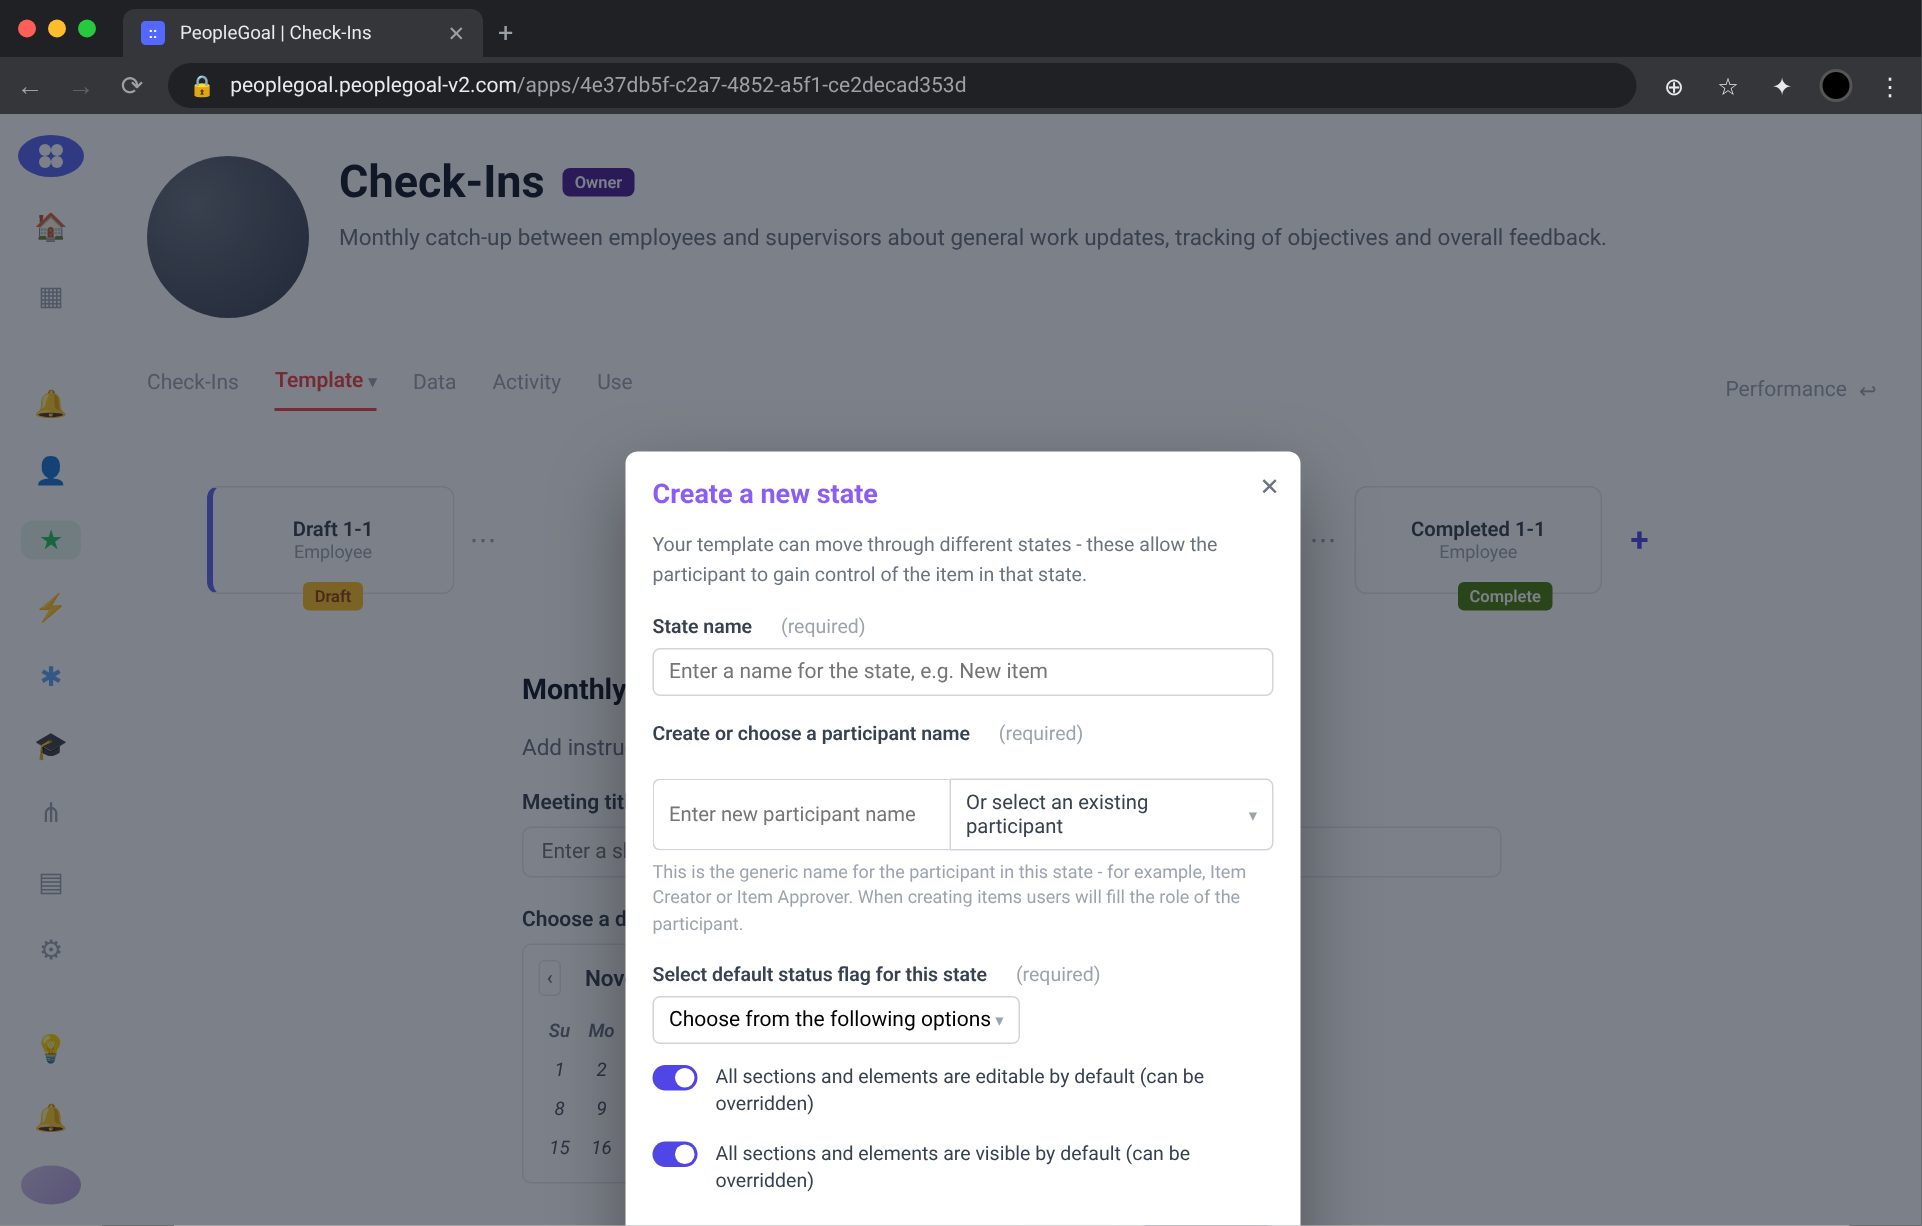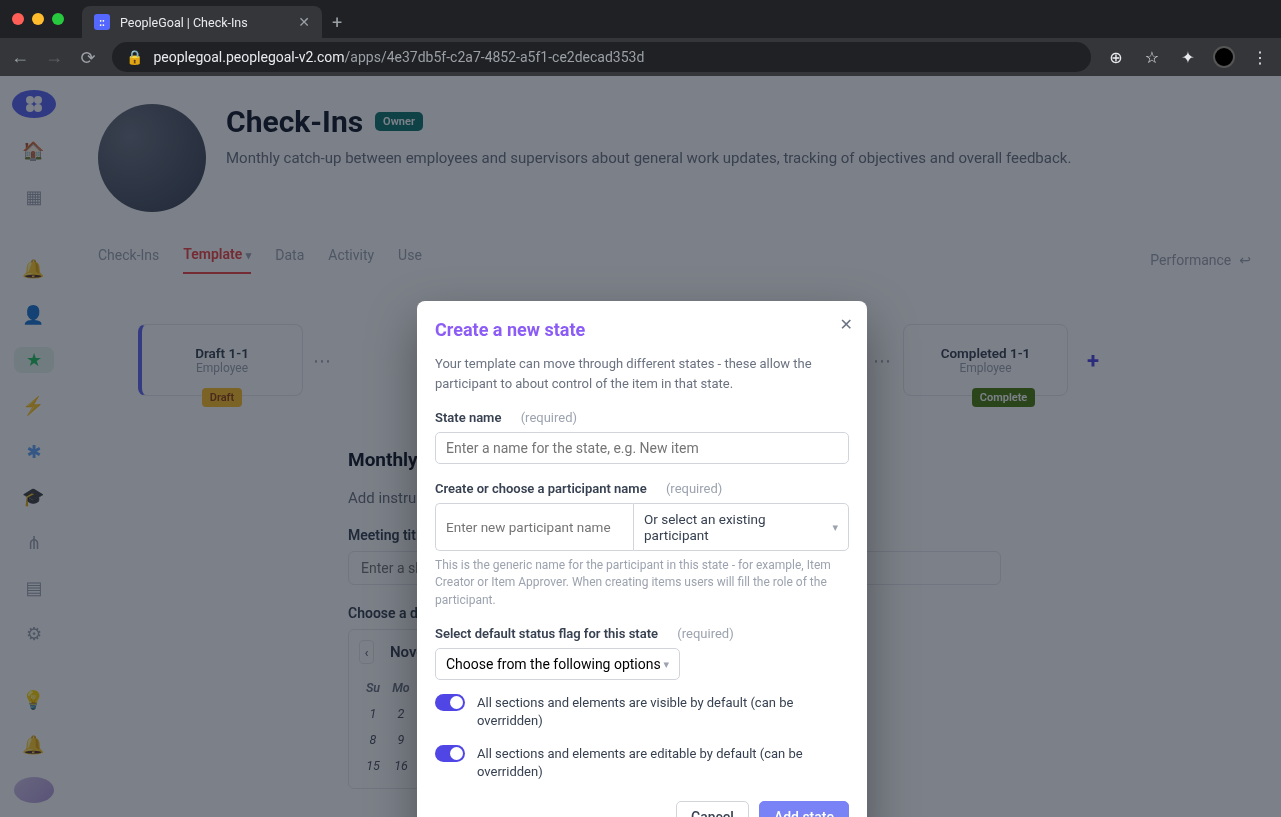--- a/index.html
+++ b/index.html
@@ -33,21 +33,21 @@
   .side-icon.red { color:#ef4444; } .side-icon.orange{color:#f59e0b;} .side-icon.green{color:#22c55e;background:#e5f7ec;} .side-icon.blue{color:#3b82f6;} .side-icon.snow{color:#60a5fa;} .side-icon.purple{color:#8b5cf6;}
   .side-spacer{flex:1;}
   .side-avatar{width:40px;height:40px;border-radius:50%;background:linear-gradient(135deg,#d1c4e9,#b39ddb);}
 
   
   .page { position:absolute; left:68px; top:0; right:0; bottom:0; padding:28px 30px 0; color:#374151; }
   .header { display:flex; gap:20px; align-items:flex-start; }
   .header-img { width:108px; height:108px; border-radius:50%; background: radial-gradient(circle at 30% 30%, #6b7280, #374151); }
   .header-title { display:flex; align-items:center; gap:12px; }
   .header-title h1 { font-size:30px; font-weight:700; color:#111827; }
-  .owner-badge { background:#0f766e; color:#fff; font-size:11px; padding:3px 8px; border-radius:5px; font-weight:600;}
+  .owner-badge { background:#4c1d95; color:#fff; font-size:11px; padding:3px 8px; border-radius:5px; font-weight:600;}
   .subtitle { color:#6b7280; font-size:15px; margin-top:10px; max-width:900px;}
   .tabsrow { display:flex; gap:24px; margin-top:34px; font-size:14px; color:#9ca3af; align-items:center; padding-bottom:10px;}
   .tab-item{padding-bottom:10px;cursor:pointer;}
   .tab-item.active{color:#ef4444; border-bottom:2px solid #ef4444; font-weight:600;}
   .tabsrow .spacer{flex:1;}
   .breadcrumb { color:#9ca3af; font-size:14px; display:flex; align-items:center; gap:8px;}
 
   
   .states-wrap{ background:#fff; margin:18px 18px 0; padding:22px; border-radius:10px;  }
   .states-row{ display:flex; align-items:center; gap:10px; }
@@ -81,21 +81,21 @@
 
   
   .modal { position:absolute; left:417px; top:225px; width:450px; background:#fff; border-radius:8px; box-shadow:0 20px 50px rgba(0,0,0,.35); padding:18px 18px 16px; z-index:50;}
   .modal h3{font-size:18px;font-weight:700;color:#8b5cf6;}
   .modal-close{position:absolute;top:14px;right:14px;font-size:16px;color:#6b7280;background:none;border:none;cursor:pointer;}
   .modal p.desc{font-size:13px;color:#6b7280;margin-top:14px;line-height:1.5;}
   .mgroup{margin-top:14px;}
   .mlabel{font-size:13px;font-weight:600;color:#374151;}
   .mreq{color:#9ca3af;font-weight:400;margin-left:16px;}
   .minput{width:100%;border:1px solid #d1d5db;border-radius:5px;padding:7px 10px;font-size:14px;margin-top:6px;outline:none;}
-  .msplit{display:flex;gap:0;margin-top:6px;}
+  .msplit{display:flex;gap:0;margin-top:22px;}
   .msplit .left{flex:0 0 43%;border:1px solid #d1d5db;border-right:none;border-radius:5px 0 0 5px;padding:7px 10px;font-size:13.5px;color:#9ca3af;}
   .msplit .right{flex:1;border:1px solid #d1d5db;border-radius:0 5px 5px 0;padding:7px 10px;font-size:13.5px;color:#374151;display:flex;align-items:center;justify-content:space-between;}
   .mhelp{font-size:12px;color:#9ca3af;margin-top:6px;line-height:1.45;}
   .mselect{border:1px solid #d1d5db;border-radius:5px;padding:7px 10px;font-size:14px;margin-top:6px;display:flex;align-items:center;justify-content:space-between;width:245px;}
   .toggle-row{display:flex;align-items:flex-start;gap:12px;margin-top:14px;}
   .toggle{width:30px;height:17px;background:#4f46e5;border-radius:20px;position:relative;flex-shrink:0;}
   .toggle::after{content:"";position:absolute;right:2px;top:2px;width:13px;height:13px;border-radius:50%;background:#fff;}
   .toggle-label{font-size:13px;color:#374151;line-height:1.4;}
   .modal-actions{display:flex;justify-content:flex-end;gap:10px;margin-top:20px;}
   .btn{border-radius:5px;padding:7px 14px;font-size:14px;font-weight:500;cursor:pointer;}
@@ -268,21 +268,21 @@
         </div>
       </div>
     </div>
   </div>
 
   <div class="overlay"></div>
 
   <div class="modal">
     <h3>Create a new state</h3>
     <button class="modal-close">✕</button>
-    <p class="desc">Your template can move through different states - these allow the participant to about control of the item in that state.</p>
+    <p class="desc">Your template can move through different states - these allow the participant to gain control of the item in that state.</p>
 
     <div class="mgroup">
       <span class="mlabel"><span>State name</span> <span class="mreq">(required)</span></span>
       <input class="minput" placeholder="Enter a name for the state, e.g. New item" style="">
     </div>
 
     <div class="mgroup">
       <span class="mlabel"><span>Create or choose a participant name</span> <span class="mreq">(required)</span></span>
       <div class="msplit">
         <input class="left" style="background: rgb(255, 255, 255);" placeholder="Enter new participant name">
@@ -297,25 +297,25 @@
     <div class="mgroup">
       <span class="mlabel"><span>Select default status flag for this state</span> <span class="mreq">(required)</span></span>
       <div class="mselect">
         <span>Choose from the following options</span>
         <span class="caret">▾</span>
       </div>
     </div>
 
     <div class="toggle-row">
       <div class="toggle"></div>
-      <div class="toggle-label">All sections and elements are visible by default (can be overridden)</div>
+      <div class="toggle-label">All sections and elements are editable by default (can be overridden)</div>
     </div>
     <div class="toggle-row">
       <div class="toggle"></div>
-      <div class="toggle-label">All sections and elements are editable by default (can be overridden)</div>
+      <div class="toggle-label">All sections and elements are visible by default (can be overridden)</div>
     </div>
 
     <div class="modal-actions">
       <button class="btn btn-secondary">Cancel</button>
       <button class="btn btn-primary">Add state</button>
     </div>
   </div>
 
 </div>
 

